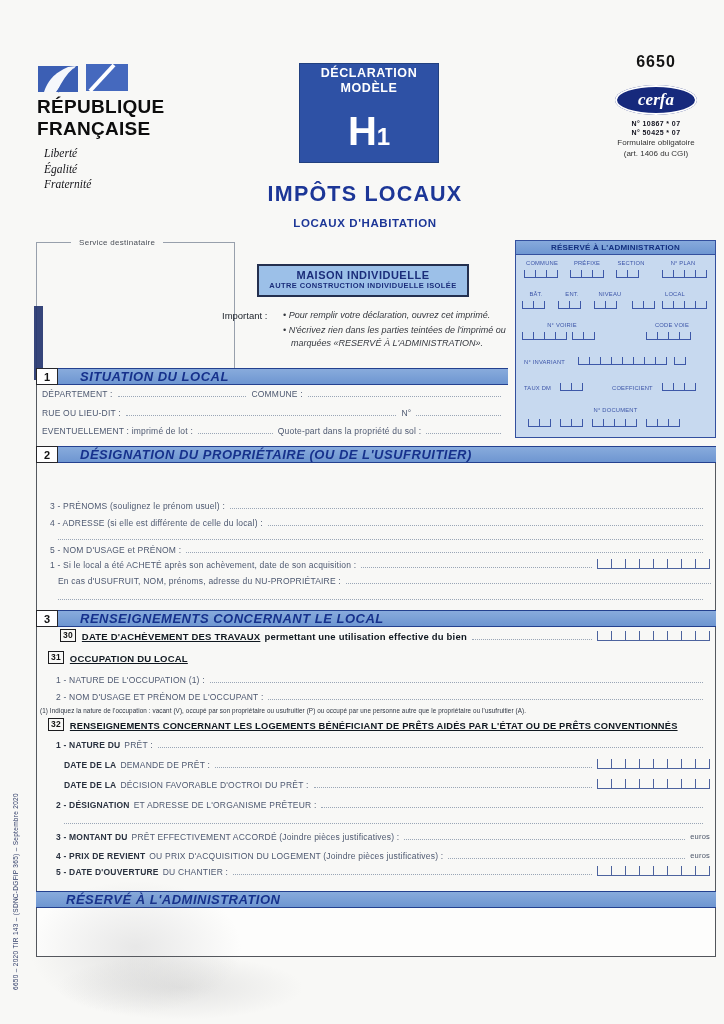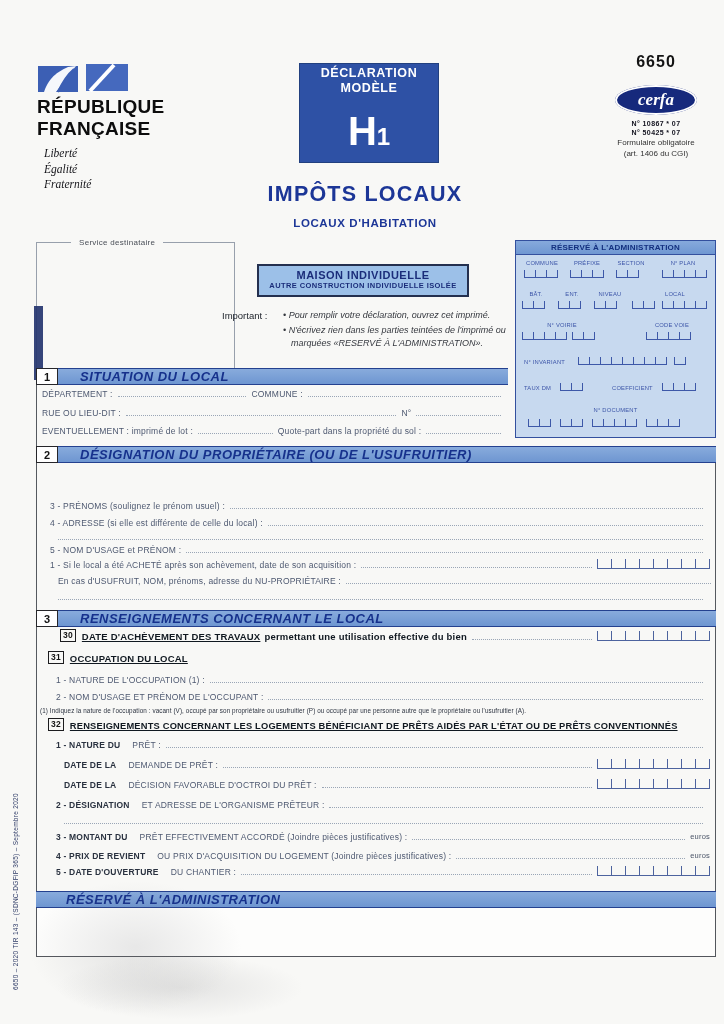--- a/index.html
+++ b/index.html
@@ -63,21 +63,21 @@
         background-image:repeating-linear-gradient(to right,#4d639e 0,#4d639e 1px,transparent 1px,transparent 14px);
         border-bottom:1px solid #4d639e}
   .c8{width:113px}
   .unit{font-size:7.5px;color:#4b5568;margin-bottom:1px}
 
   .inum{border:1px solid #1c1c1e;font-size:8.5px;font-weight:bold;color:#141414;padding:0 2px;
         margin-right:6px;line-height:11px;flex:none}
   .it-u{font-weight:bold;font-size:9.5px;color:#101820;text-decoration:underline}
   .it-r{font-weight:bold;font-size:9.5px;color:#101820;margin-left:4px}
   .blead{font-weight:bold;color:#2a3240}
-  .rrest{margin-left:12px}
+  .rrest{margin-left:4px}
   .vline{border-left:1px solid #55595f}
   .sidebox{border-left:1px solid #55595f;border-right:1px solid #55595f}
   .footnote{font-size:6.3px;color:#2c3340;letter-spacing:.1px}
 
   .marginnote{writing-mode:vertical-rl;transform:rotate(180deg);font-size:6.5px;color:#2d3a66;letter-spacing:.3px}
   .noise{background:radial-gradient(ellipse at center,rgba(120,120,125,.16),transparent 70%)}
   .artifact{background:#25356f;opacity:.92}
 </style>
 </head>
 <body>

